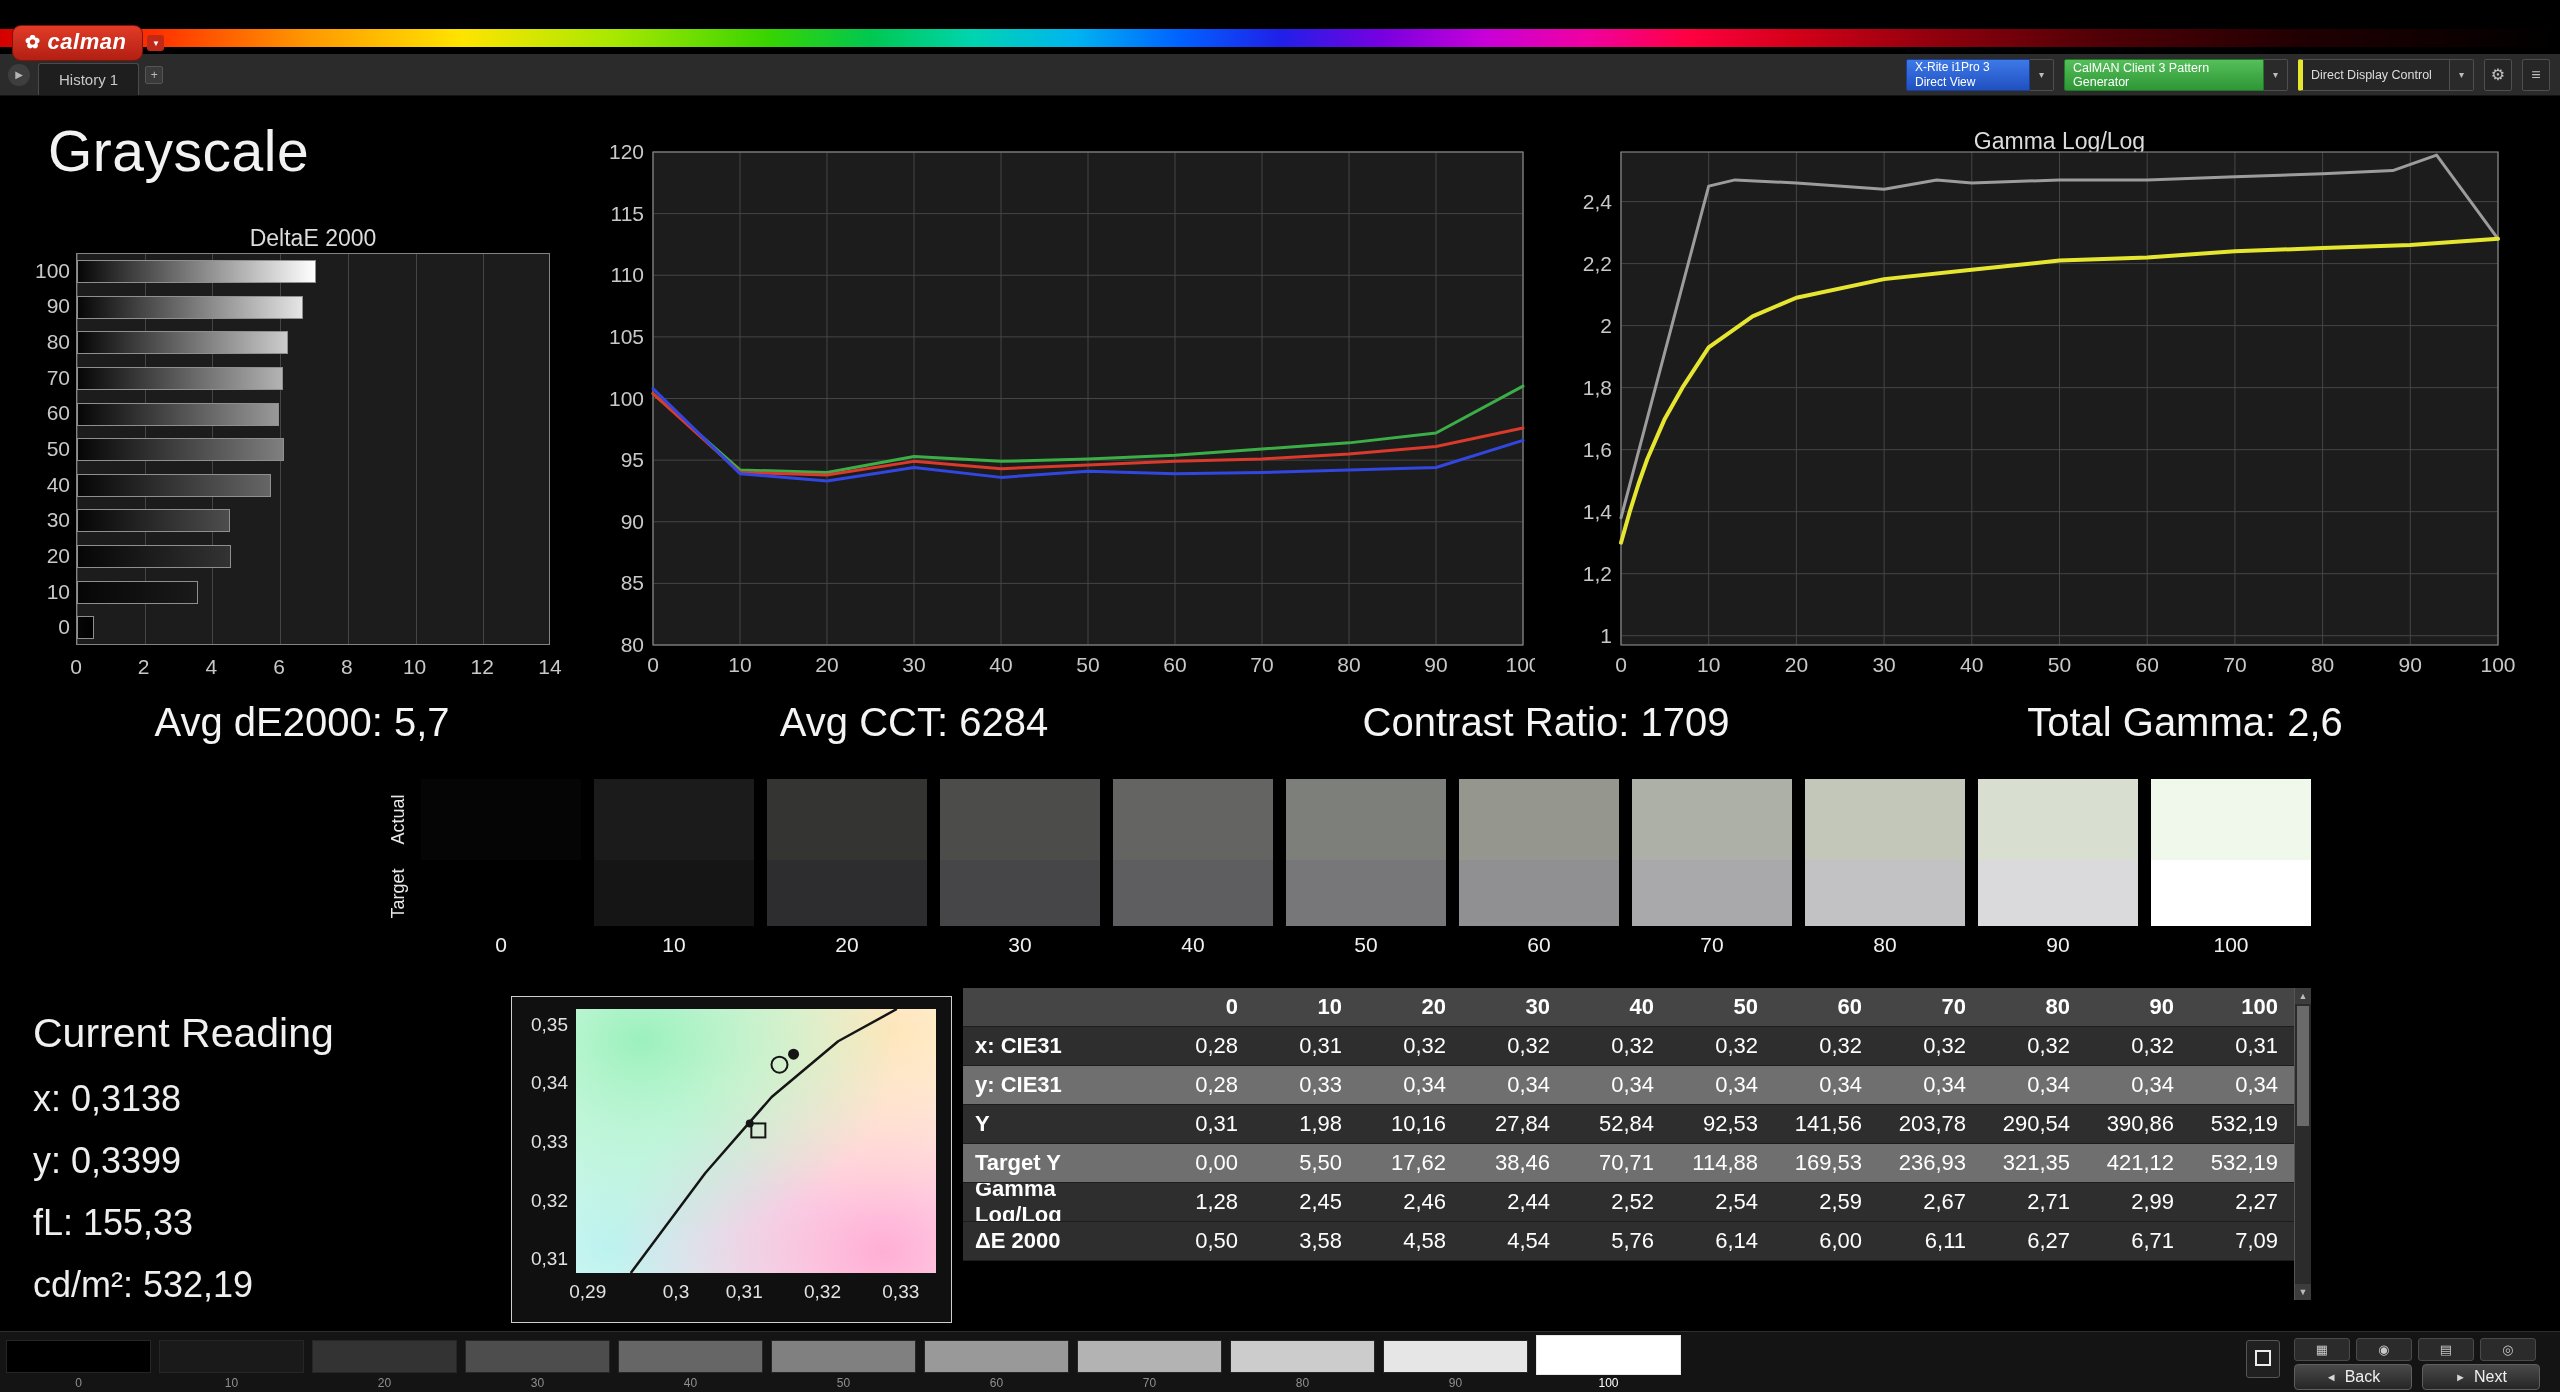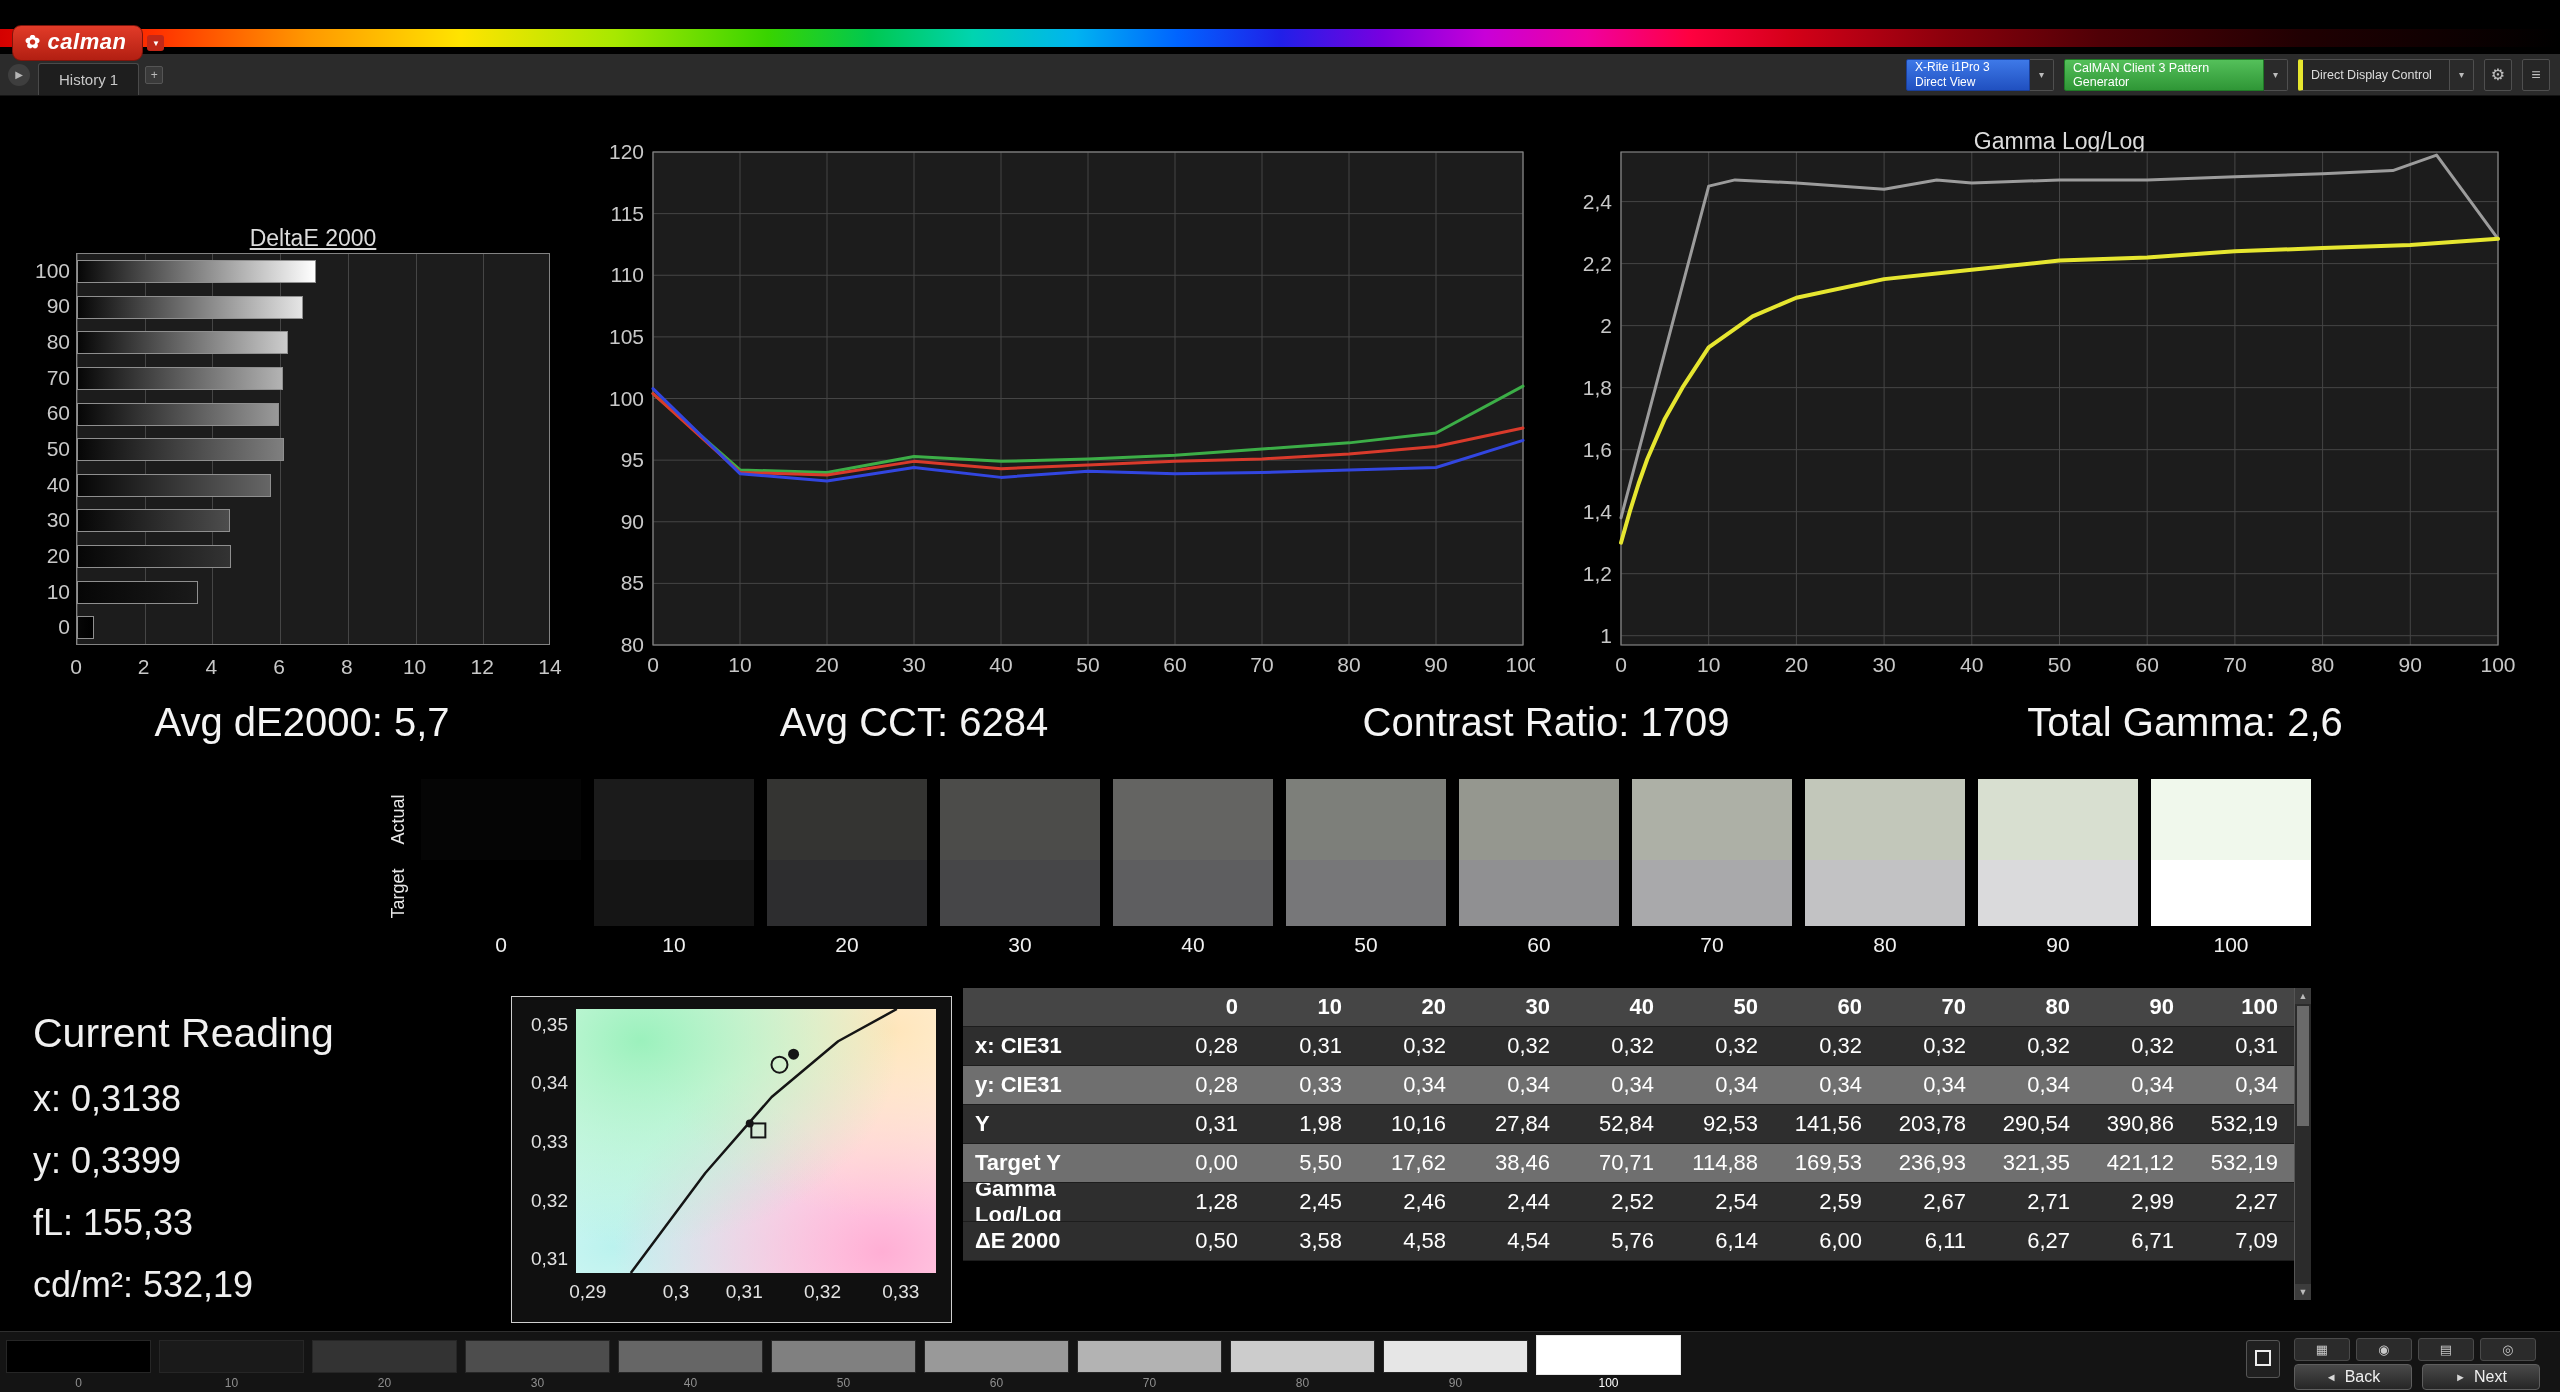--- a/index.html
+++ b/index.html
@@ -136,23 +136,24 @@
       </div>
       <div class="dd-group">
         <div class="btn-display">Direct Display Control</div>
         <div class="btn-caret">▾</div>
       </div>
       <div class="icon-btn">⚙</div>
       <div class="icon-btn">≡</div>
     </div>
   </div>
 
+  <div class="page-title">Grayscale</div>
 
   <div class="chart-panel" style="left:30px;top:225px;width:560px;height:480px;">
-    <div class="chart-title" style="left:46px;top:0;width:474px;text-decoration:underline;">DeltaE 2000</div>
+    <div class="chart-title" style="left:46px;top:0;width:474px;">DeltaE 2000</div>
     <div class="plot" style="left:46px;top:28px;width:474px;height:392px;background-image:repeating-linear-gradient(to right,#454545 0,#454545 1px,transparent 1px,transparent 67.714px);">
         <div class="de-bar" style="top: 6px; width: 50.6429%; background: linear-gradient(90deg, rgb(6, 6, 6), rgb(255, 255, 255));"></div>
         <div class="de-bar" style="top: 41.6364px; width: 47.9286%; background: linear-gradient(90deg, rgb(6, 6, 6), rgb(229, 229, 229));"></div>
         <div class="de-bar" style="top: 77.2727px; width: 44.7857%; background: linear-gradient(90deg, rgb(6, 6, 6), rgb(204, 204, 204));"></div>
         <div class="de-bar" style="top: 112.909px; width: 43.6429%; background: linear-gradient(90deg, rgb(6, 6, 6), rgb(179, 179, 179));"></div>
         <div class="de-bar" style="top: 148.545px; width: 42.8571%; background: linear-gradient(90deg, rgb(6, 6, 6), rgb(153, 153, 153));"></div>
         <div class="de-bar" style="top: 184.182px; width: 43.8571%; background: linear-gradient(90deg, rgb(6, 6, 6), rgb(127, 127, 127));"></div>
         <div class="de-bar" style="top: 219.818px; width: 41.1429%; background: linear-gradient(90deg, rgb(6, 6, 6), rgb(102, 102, 102));"></div>
         <div class="de-bar" style="top: 255.455px; width: 32.4286%; background: linear-gradient(90deg, rgb(6, 6, 6), rgb(77, 77, 77));"></div>
         <div class="de-bar" style="top: 291.091px; width: 32.7143%; background: linear-gradient(90deg, rgb(6, 6, 6), rgb(51, 51, 51));"></div>

